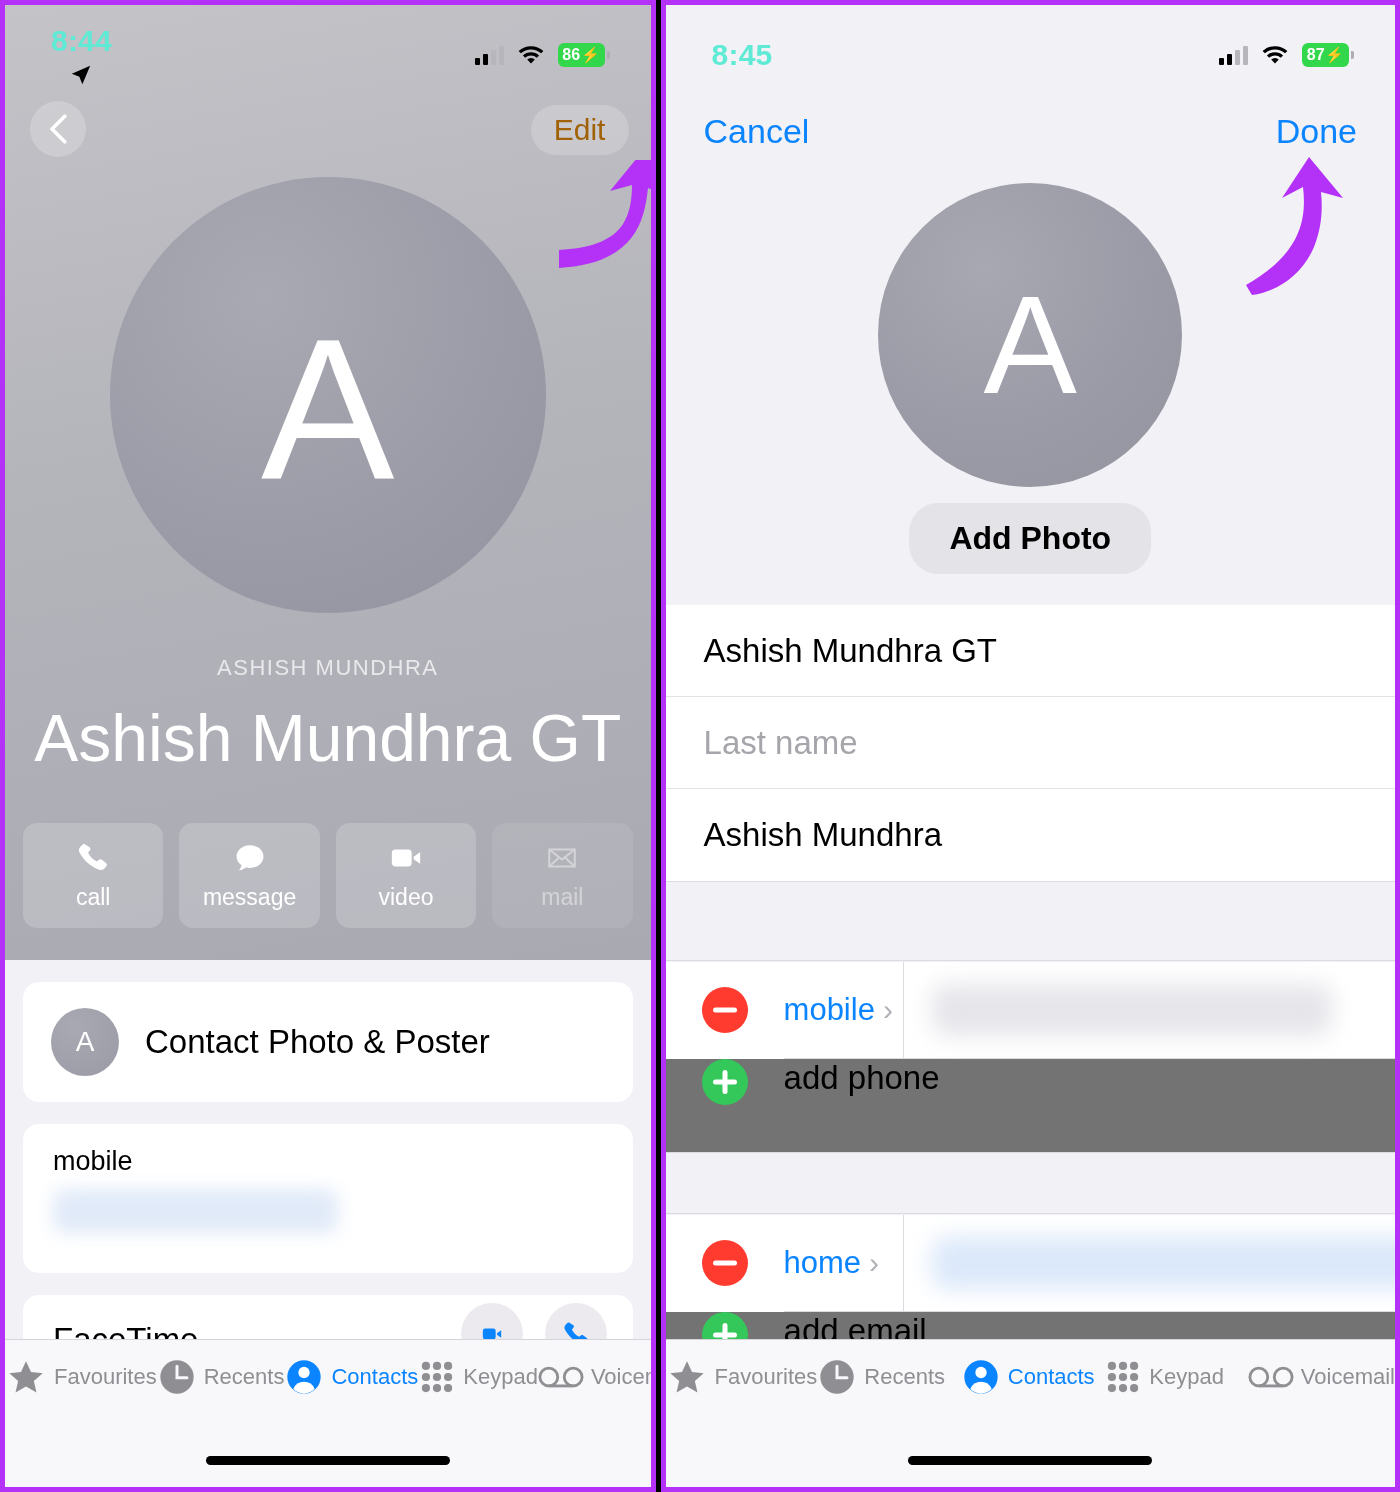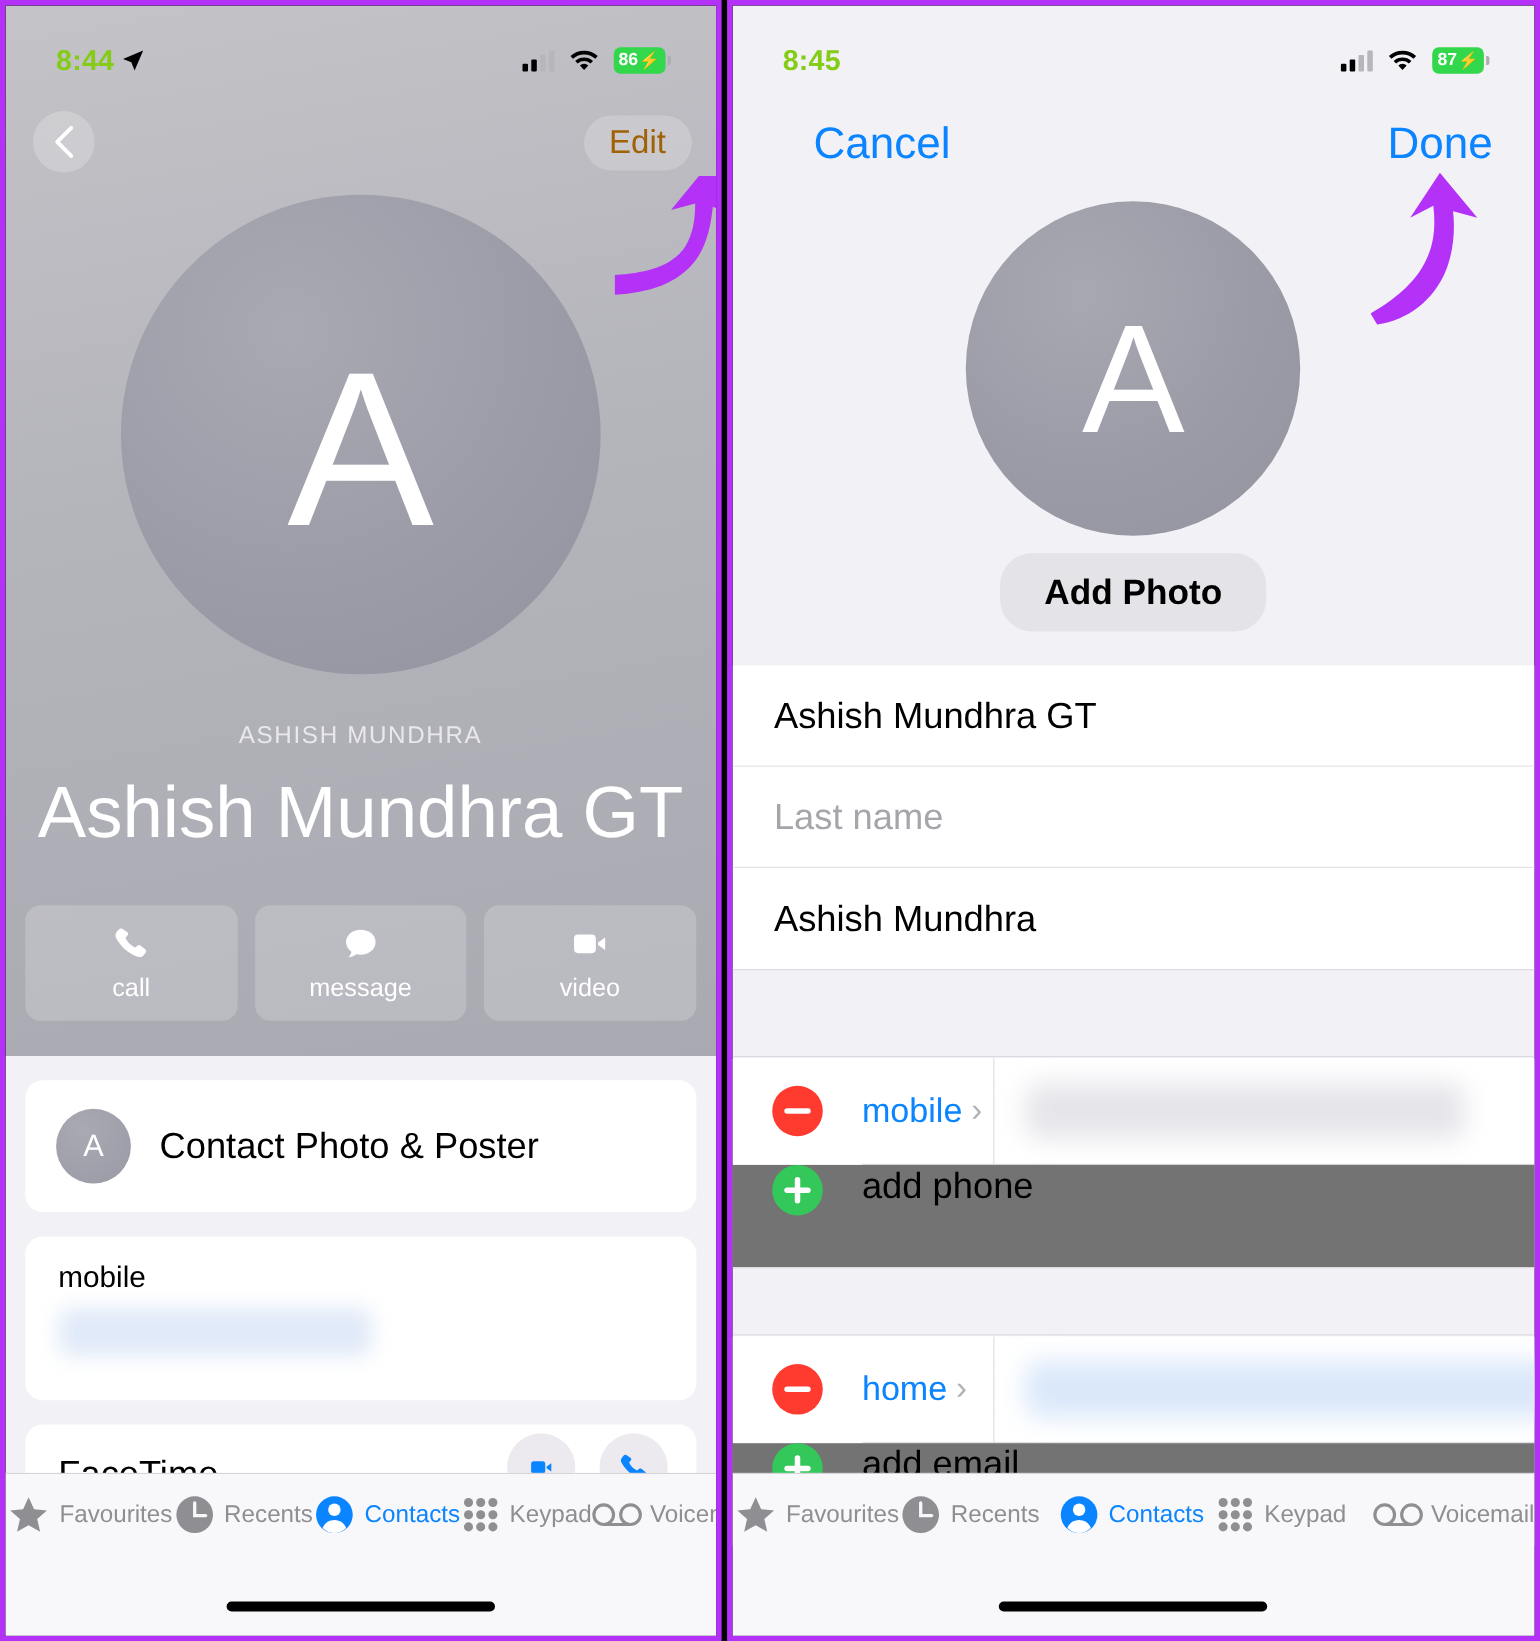--- a/index.html
+++ b/index.html
@@ -25,22 +25,22 @@
 
   
   .statusbar {
     position: absolute; top: 0; left: 0; right: 0;
     height: 82px;
     display: flex; align-items: center; justify-content: space-between;
     padding: 18px 46px 0 46px;
     z-index: 6;
   }
   .sb-time {
-    font-size: 26px; font-weight: bold; color:#84cc16;
-    letter-spacing: .2px; display:flex; align-items:center; gap:6px;
+    font-size: 30px; font-weight: bold; color:#5eead4;
+    letter-spacing: .2px; display:flex; align-items:center; gap:6px;flex-direction:column;
   }
   .loc-arrow { display:inline-block; width:22px; height:22px; }
   .sb-right { display:flex; align-items:center; gap:13px; }
   .cell-bars { display:flex; align-items:flex-end; gap:3px; height:20px; }
   .cell-bars i { display:block; width:5px; background:#000; border-radius:1px; }
   .cell-bars i:nth-child(1){height:7px;}
   .cell-bars i:nth-child(2){height:11px;}
   .cell-bars i:nth-child(3){height:15px;background:#b6b6bc;}
   .cell-bars i:nth-child(4){height:19px;background:#b6b6bc;}
   .batt {
@@ -135,21 +135,21 @@
   }
   .ft-icons svg { fill:#0a84ff; }
 
   
   .r-bg { position:absolute; inset:0; background:#f2f1f6; }
   .nav-edit {
     position:absolute; top:96px; left:0; right:0; height:60px;
     display:flex; align-items:center; justify-content:space-between;
     padding:0 38px; z-index:5;
   }
-  .nav-edit span { font-size:40px; color:#0a84ff;margin-left:36px; }
+  .nav-edit span { font-size:34px; color:#0a84ff; }
   .avatar-edit {
     position:absolute; top:178px; left:50%; transform:translateX(-50%);
     width:304px; height:304px; border-radius:50%;
     background: radial-gradient(circle at 35% 28%, #a8a8b2 0%, #9b9ba7 55%, #94949f 100%);
     display:flex; align-items:center; justify-content:center;
   }
   .avatar-edit span { color:#fff; font-size:140px; line-height:1; font-weight:300; margin-top:20px; }
   .add-photo {
     position:absolute; top:498px; left:50%; transform:translateX(-50%);
     padding:17px 40px; border-radius:29px; background:#e4e3e8;
@@ -277,20 +277,27 @@
               <path d="M12 3C6.7 3 2.5 6.5 2.5 10.9c0 2.5 1.4 4.7 3.5 6.2-.2 1.4-.9 2.6-1.9 3.5 1.8-.1 3.6-.8 4.9-1.9 1 .2 1.9.3 3 .3 5.3 0 9.5-3.5 9.5-8.1S17.3 3 12 3z"></path>
             </svg>
           <span class="lab">message</span>
         </div>
         <div class="act-btn">
           <svg viewBox="0 0 24 24">
               <rect x="2" y="6" width="14" height="12" rx="2.6"></rect>
               <path d="M17.4 11.2 22 8v8l-4.6-3.2z"></path>
             </svg>
           <span class="lab">video</span>
+        </div>
+        <div class="act-btn disabled">
+          <svg viewBox="0 0 24 24">
+              <path fill="none" stroke="#fff" stroke-width="1.4" d="M3 6h18v12H3z"></path>
+              <path fill="none" stroke="#fff" stroke-width="1.4" d="m3 6 9 7 9-7M3 18l6.5-6M21 18l-6.5-6"></path>
+            </svg>
+          <span class="lab">mail</span>
         </div>
       </div>
 
       <div class="list-area">
         <div class="card photo-row">
           <div class="mini-avatar">
             <span>A</span>
           </div>
           <div class="txt">Contact Photo &amp; Poster</div>
         </div>

